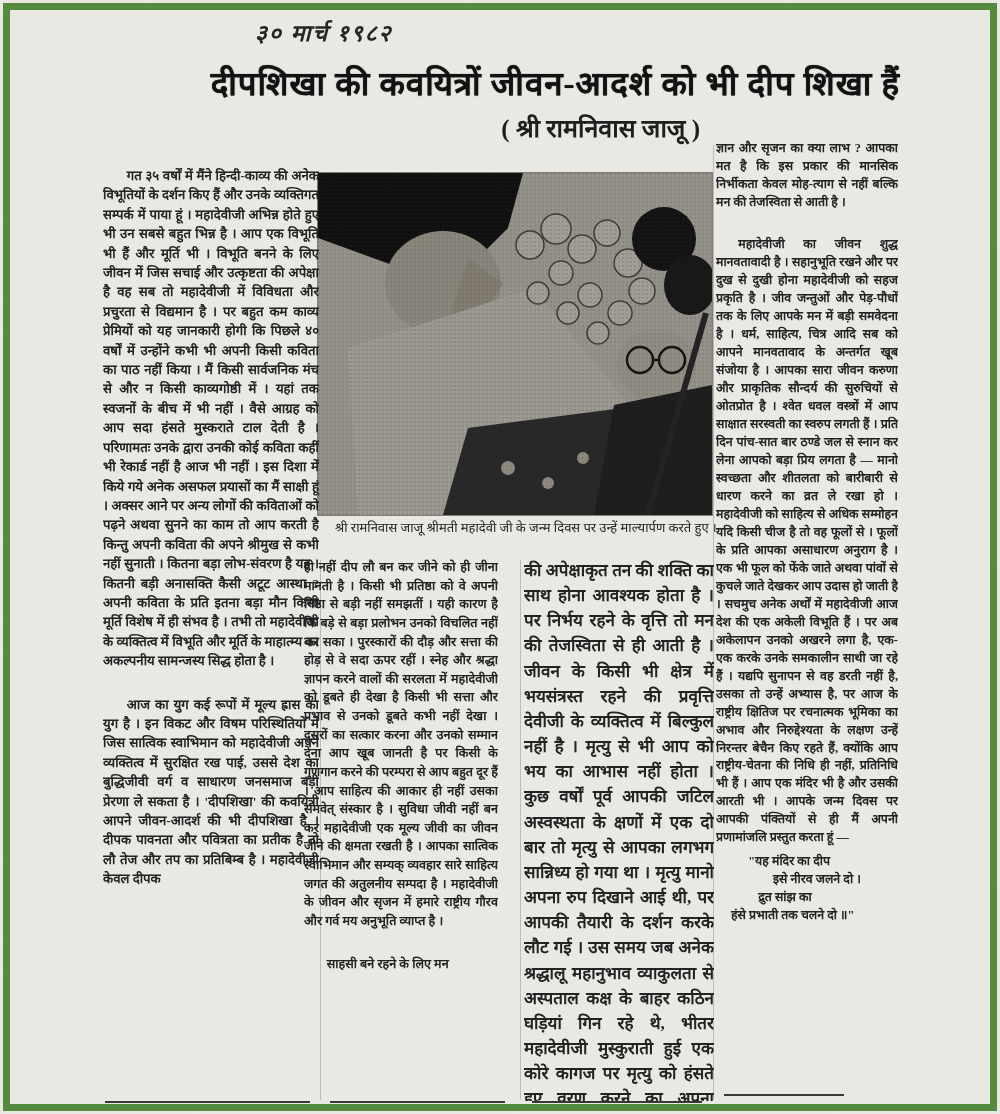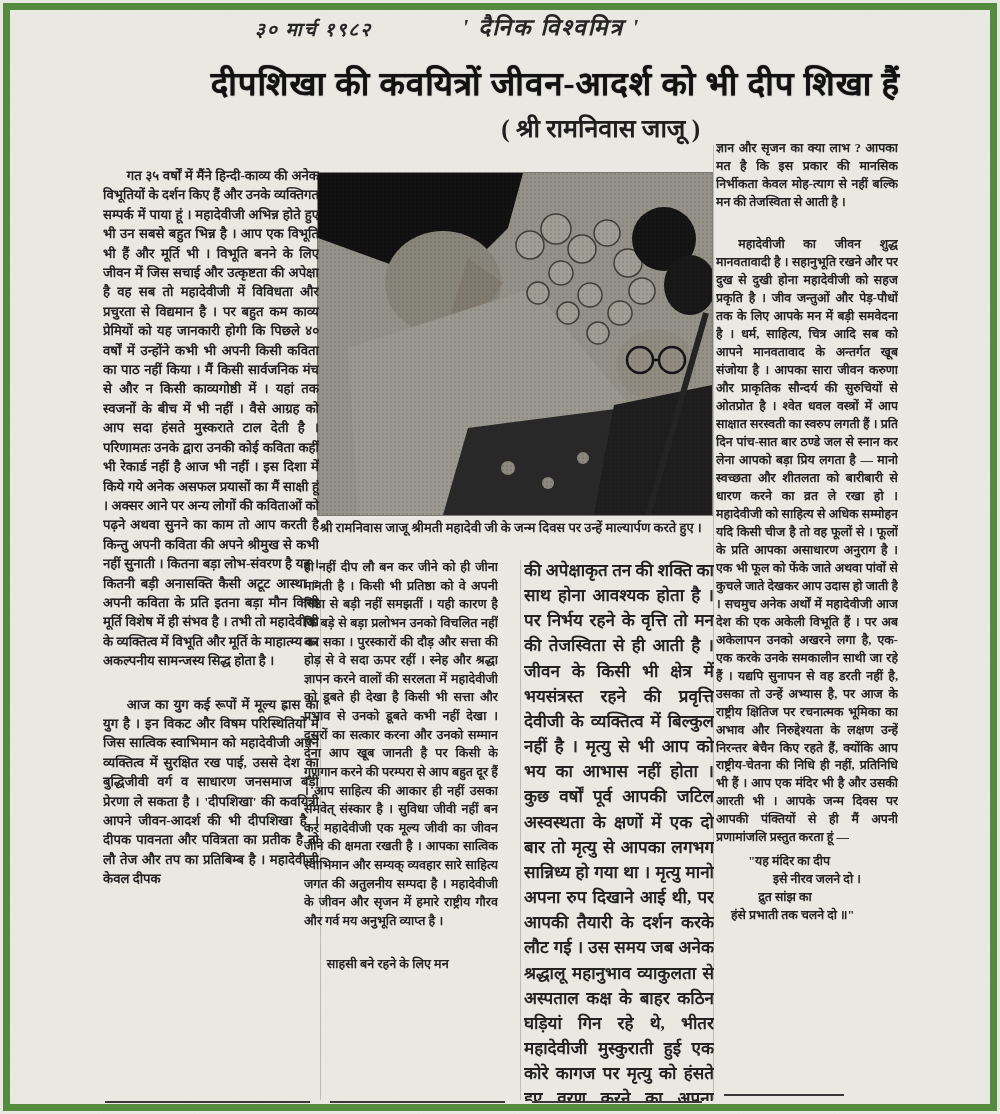--- a/index.html
+++ b/index.html
@@ -7,21 +7,21 @@
     position:relative;width:1000px;height:1114px;margin:0 auto;
     background:#fcfbf6;overflow:hidden;
     font-family:"Liberation Serif","DejaVu Serif",serif;
     color:#1f1f1f;
   }
   .frame{
     position:absolute;inset:3px;border:7px solid #558b3f;
     pointer-events:none;z-index:50;
   }
   .masthead-date{
-    position:absolute;left:255px;top:16px;font-size:19px;font-style:italic;
+    position:absolute;left:255px;top:16px;font-size:23px;font-style:italic;
     font-weight:bold;color:#2a2a2a;letter-spacing:2px;
   }
   .masthead-pub{
     position:absolute;left:462px;top:10px;font-size:23px;font-style:italic;
     font-weight:bold;color:#2a2a2a;letter-spacing:2px;
   }
   .headline{
     position:absolute;left:100px;top:60px;width:800px;text-align:right;
     font-size:33px;font-weight:bold;white-space:nowrap;color:#141414;
     letter-spacing:1px;text-shadow:0 0 1px #333;
@@ -38,22 +38,22 @@
   .col p.indent{text-indent:1.8em;margin-top:24px;}
   #col1{left:103px;top:142px;width:216px;height:955px;font-size:13.2px;line-height:1.47;}
   #col2{left:304px;top:558px;width:194px;height:543px;font-size:12.6px;line-height:1.48;}
   #col3{left:524px;top:558px;width:190px;height:543px;font-size:17px;line-height:1.48;}
   #col4{left:716px;top:140px;width:182px;height:960px;font-size:12.4px;line-height:1.45;}
   .photo{
     position:absolute;left:318px;top:173px;width:394px;height:342px;
     background:#d8d4ca;outline:1px solid #8a887f;
   }
   .caption{
-    position:absolute;left:320px;top:519px;width:392px;font-size:13px;
-    font-weight:bold;color:#262626;line-height:1.35;
+    position:absolute;left:335px;top:519px;width:392px;font-size:13px;
+    font-weight:normal;color:#262626;line-height:1.35;
   }
   .poem{margin-top:6px;}
   .poem div{white-space:nowrap;}
   .poem .l1{padding-left:2.6em;}
   .poem .l2{padding-left:4.6em;}
   .poem .l3{padding-left:3.4em;}
   .poem .l4{padding-left:1.2em;}
   .vrule{position:absolute;width:1px;background:rgba(60,60,60,.25);z-index:5;}
   #vr1{left:320px;top:560px;height:540px;}
   #vr2{left:520px;top:560px;height:540px;}
@@ -68,21 +68,20 @@
   }
 </style>
 </head>
 <body>
 
 <div class="page">
 
   <div class="frame"></div>
 
   <div class="masthead-date">३० मार्च १९८२</div>
-  <div class="masthead-pub">' दैनिक विश्वमित्र '</div>
 
   <div class="headline">दीपशिखा की कवयित्रों जीवन-आदर्श को भी दीप शिखा हैं</div>
   <div class="byline">( श्री रामनिवास जाजू )</div>
 
   <div class="photo">
     <svg width="394" height="342" viewBox="0 0 394 342" xmlns="http://www.w3.org/2000/svg">
       <defs>
         <pattern id="ht" width="4" height="4" patternUnits="userSpaceOnUse">
           <circle cx="1" cy="1" r="0.9" fill="#444"></circle>
         </pattern>

